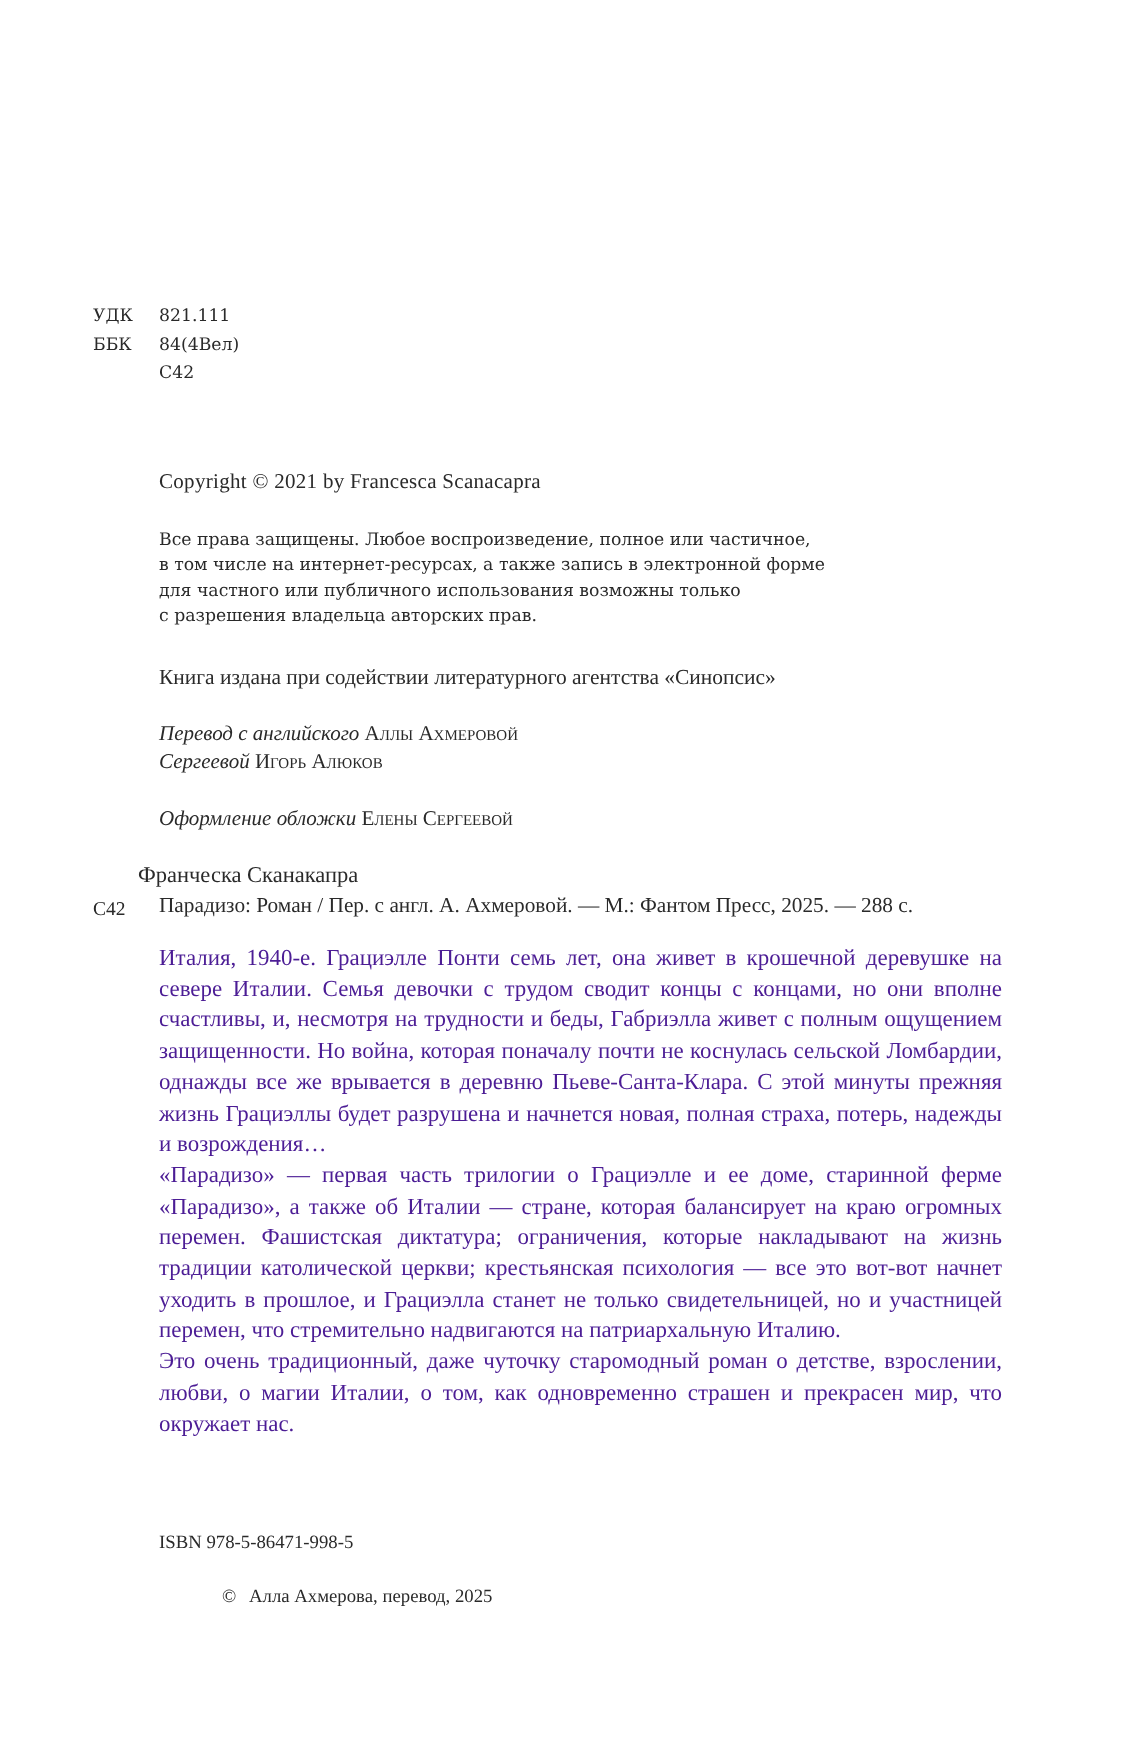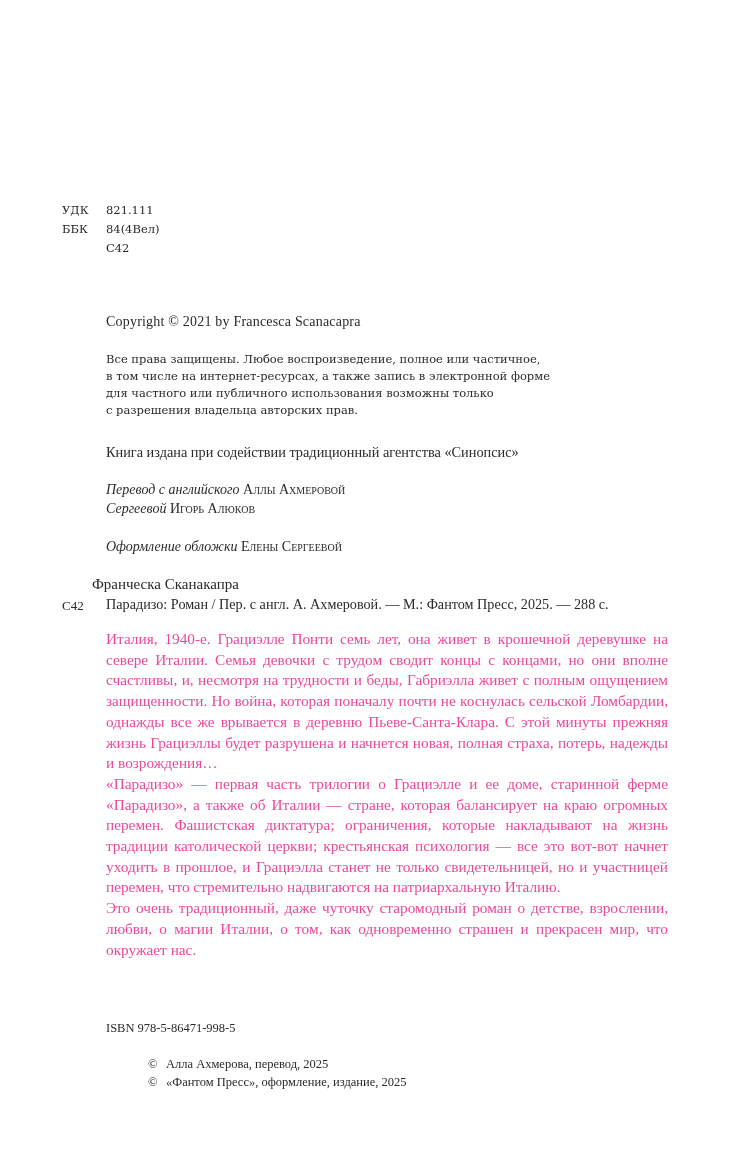--- a/index.html
+++ b/index.html
@@ -18,21 +18,21 @@
   .agency { left: 106px; font-size: 13px; font-family: "Liberation Serif", serif; font-size: 14.3px; }
   .credit { left: 106px; font-family: "Liberation Serif", serif; font-size: 14px; }
   .credit i { font-style: italic; }
   .sc { font-variant: small-caps; }
   .author { left: 92px; font-family: "Liberation Serif", serif; font-size: 15px; font-weight: normal; }
   .bib { left: 106px; font-family: "Liberation Serif", serif; font-size: 14.2px; }
   .bibcode { left: 62px; font-family: "Liberation Serif", serif; font-size: 13px; }
   .annot {
     position: absolute; left: 106px; top: 629px; width: 562px;
     font-family: "Liberation Serif", serif; font-size: 15.3px; line-height: 20.7px;
-    text-align: justify; hyphens: manual; color: #ec4899;
+    text-align: justify; hyphens: manual; color: #4c1d95;
   }
   .annot p { margin: 0; }
   .isbn { left: 106px; font-family: "Liberation Serif", serif; font-size: 12.5px; }
   .copy { left: 106px; font-family: "Liberation Serif", serif; font-size: 12.5px; line-height: 18px; }
   .copy div { white-space: nowrap; }
   .copy .sym { display: inline-block; width: 18px; }
 </style>
 </head>
 <body>
 
@@ -46,21 +46,21 @@
 
   <div class="abs en" style="top:314px;">Copyright © 2021 by Francesca Scanacapra</div>
 
   <div class="abs rights" style="top:351px;">
     <div>Все права защищены. Любое воспроизведение, полное или частичное,</div>
     <div>в том числе на интернет-ресурсах, а также запись в электронной форме</div>
     <div>для частного или публичного использования возможны только</div>
     <div>с разрешения владельца авторских прав.</div>
   </div>
 
-  <div class="abs agency" style="top:444px;">Книга издана при содействии традиционный агентства «Синопсис»</div>
+  <div class="abs agency" style="top:444px;">Книга издана при содействии литературного агентства «Синопсис»</div>
 
   <div class="abs credit" style="top:482px;">
     <i>Перевод с английского</i>
     <span class="sc">Аллы Ахмеровой</span>
   </div>
   <div class="abs credit" style="top:501px;">
     <i>Сергеевой</i>
     <span class="sc">Игорь Алюков</span>
   </div>
   <div class="abs credit" style="top:539px;">
@@ -77,18 +77,15 @@
     <p>«Парадизо» — первая часть трилогии о Грациэлле и ее доме, старинной ферме «Парадизо», а также об Италии — стране, которая балансирует на краю огром­ных перемен. Фашистская диктатура; ограничения, которые накладывают на жизнь традиции католической церкви; крестьянская психология — все это вот-вот начнет уходить в прошлое, и Грациэлла станет не только свидетельницей, но и участницей перемен, что стремительно надвигаются на патриархальную Италию.</p>
     <p>Это очень традиционный, даже чуточку старомодный роман о детстве, взрос­лении, любви, о магии Италии, о том, как одновременно страшен и прекрасен мир, что окружает нас.</p>
   </div>
 
   <div class="abs isbn" style="top:1021px;">ISBN 978-5-86471-998-5</div>
 
   <div class="abs copy" style="top:1055px;margin-left:42px;">
     <div>
       <span class="sym">©</span><span>Алла Ахмерова, перевод, 2025</span>
     </div>
-    <div>
-      <span class="sym">©</span><span>«Фантом Пресс», оформление, издание, 2025</span>
-    </div>
   </div>
 
 </div>
 
 </body></html>

